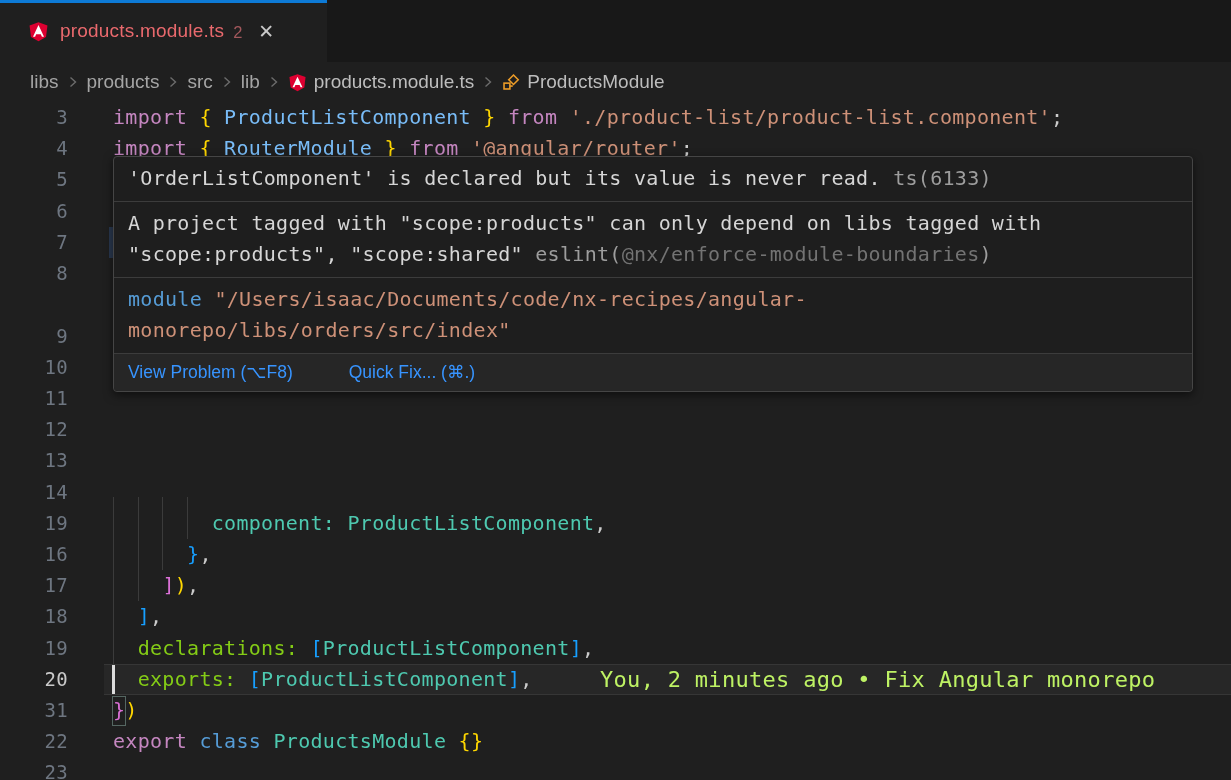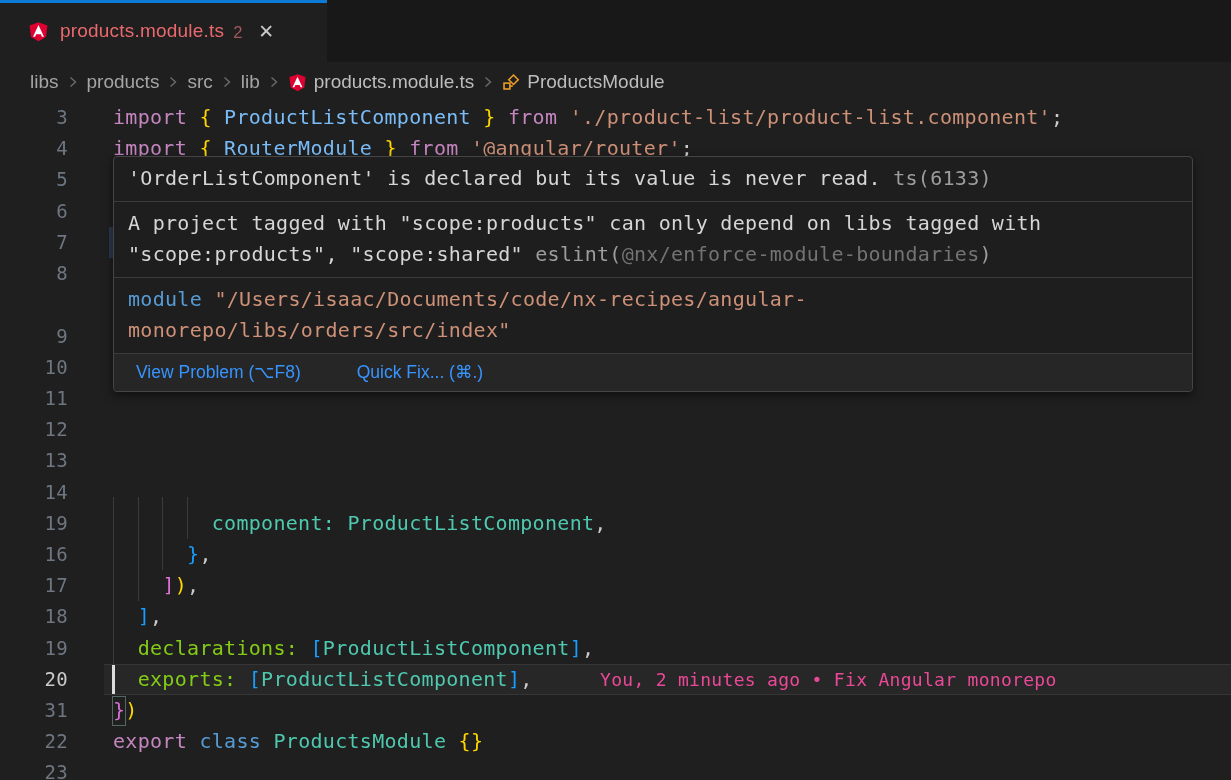--- a/index.html
+++ b/index.html
@@ -44,31 +44,31 @@
   .tk-emoji { color:#FFC83D; font-family:"DejaVu Sans", sans-serif; }
   .tk-t { color:#D6D6D6; } .tk-dim { color:#9D9D9D; }
   .tk-link { color:#737373; text-underline-offset:4px; cursor:pointer; }
   .guide { position:absolute; width:1px; background:#3B3B3B; }
   .hl7 { position:absolute; background:#2A3950; }
   .hl7b { position:absolute; background:#25405E; }
   .curline { position:absolute; left:104px; right:0; height:31.2px; background:rgba(255,255,255,.04);
     border-top:1px solid rgba(255,255,255,.07); border-bottom:1px solid rgba(255,255,255,.07); }
   .cursor { position:absolute; width:2.5px; height:29px; background:#DCDCDC; }
   .brkbox { position:absolute; border:1px solid rgba(140,175,165,.5); }
-  .blame { position:absolute; color:#ec4899; font-size:18px; height:44px; line-height:31.2px; white-space:pre; }
+  .blame { position:absolute; color:#bef264; font-size:22px; height:44px; line-height:31.2px; white-space:pre; }
   .squig { position:absolute; pointer-events:none; }
   
   .hover {
     position:absolute; left:113px; top:156px; width:1080px; background:#1E1E1E;
     border:1px solid #454545; border-radius:4px; box-shadow:0 3px 10px rgba(0,0,0,.55); z-index:5;
   }
   .hv-sec { padding:6px 14px 7px 14px; line-height:31px; white-space:pre; }
   .hv-sec + .hv-sec { border-top:1px solid #3C3C3C; }
   .hv-actions { border-top:1px solid #3C3C3C; background:#262626; height:38px;
-    display:flex; align-items:center; padding-left:22px; gap:56px;
+    display:flex; align-items:center; padding-left:14px; gap:56px;
     font-family:"Liberation Sans", sans-serif; font-size:17.5px; border-radius:0 0 4px 4px; }
   .hv-action { color:#3794FF; cursor:pointer; white-space:nowrap; }
 </style>
 </head>
 <body>
 
 <div class="app">
 
   <div class="tabbar">
     <div class="tab">

